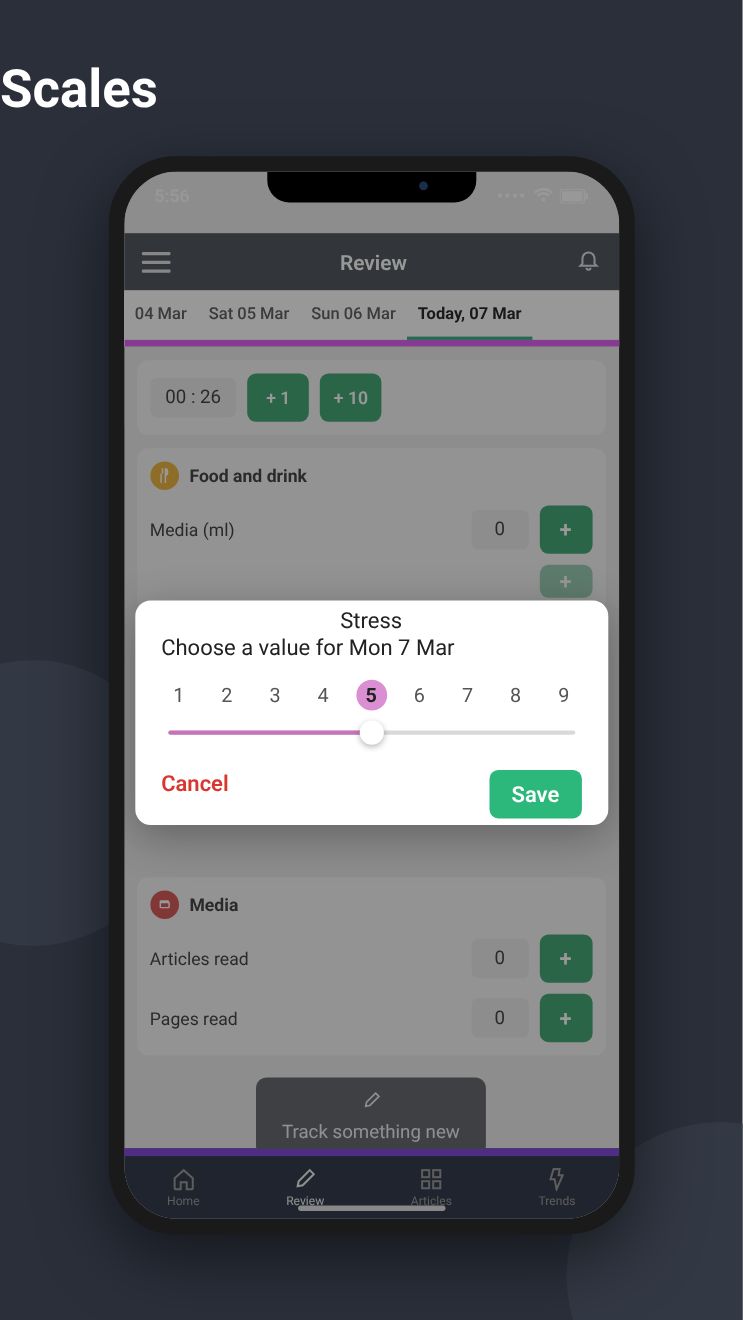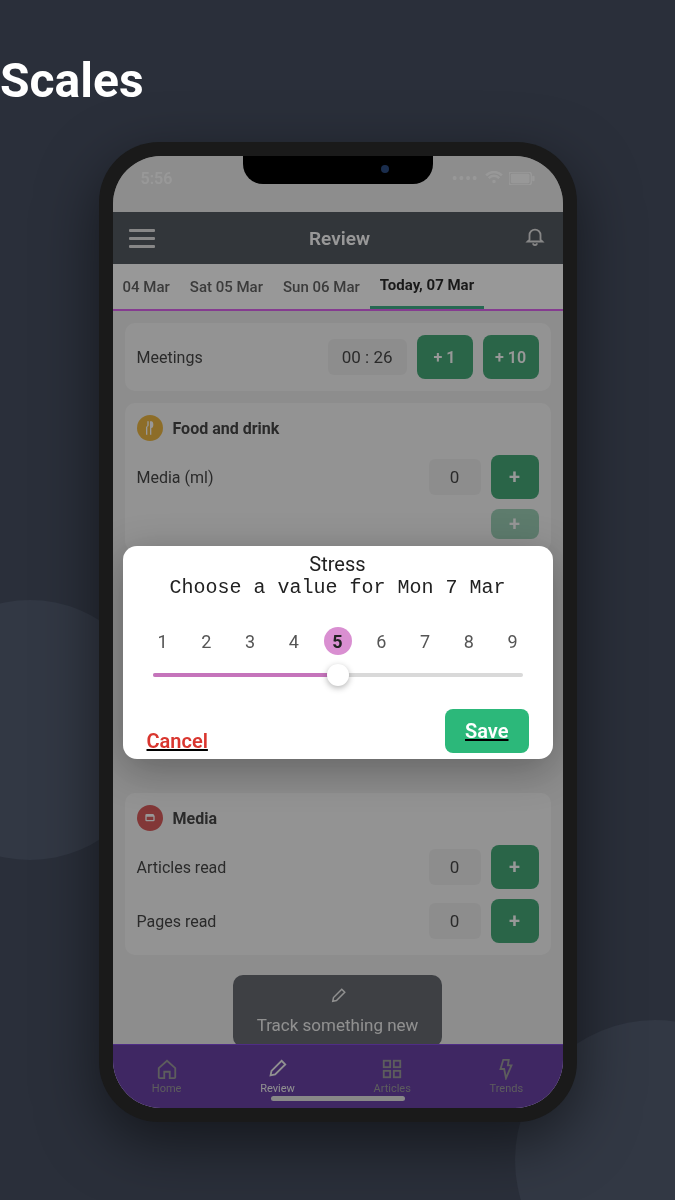--- a/index.html
+++ b/index.html
@@ -16,54 +16,54 @@
 .status-bar { position: absolute; top: 0; left: 0; right: 0; height: 44px; display: flex; justify-content: space-between; align-items: center; padding: 0 28px; color: #fff; font-size: 16px; font-weight: 600; z-index: 50; }
 .status-right { display: flex; gap: 6px; align-items: center; }
 .wifi svg, .battery svg { display: block; }
 .app { position: absolute; inset: 0; background: #e8e8e8; display: flex; flex-direction: column; padding-top: 56px; }
 .overlay { position: absolute; inset: 0; background: rgba(50,50,50,0.5); z-index: 60; pointer-events: none; }
 .topbar { background: #333a42; height: 52px; display: flex; align-items: center; justify-content: space-between; padding: 0 16px; }
 .menu-icon { display: flex; flex-direction: column; gap: 5px; }
 .menu-icon span { width: 26px; height: 3px; background: #ddd; border-radius: 1px; }
 .title { color: #fff; font-size: 19px; font-weight: 600; }
 .bell { width: 22px; height: 24px; }
-.date-tabs { background: #fff; display: flex; border-bottom: 2px solid #d946ef; overflow: hidden; align-items: center; }
+.date-tabs { background: #fff; display: flex; border-bottom: 6px solid #d946ef; overflow: hidden; }
 .date-tab { padding: 12px 10px; font-size: 15px; color: #444; white-space: nowrap; font-weight: 500; }
 .date-tab.active { color: #000; font-weight: 700; border-bottom: 3px solid #1aa173; }
 .content { flex: 1; overflow-y: auto; padding: 0 12px 12px; }
 .card { background: #f5f5f5; border-radius: 10px; padding: 12px; margin-top: 12px; }
 .cat-header { display: flex; align-items: center; gap: 10px; margin-bottom: 14px; }
 .cat-icon { width: 26px; height: 26px; border-radius: 50%; display: flex; align-items: center; justify-content: center; }
 .cat-icon svg { width: 16px; height: 16px; }
 .cat-title { font-weight: 700; font-size: 16px; color: #222; }
 .row { display: flex; align-items: center; gap: 10px; margin-bottom: 10px; }
 .row:last-child { margin-bottom: 0; }
 .row-label { flex: 1; font-size: 16px; color: #222; }
 .value-box { background: #e9e9e9; border-radius: 6px; padding: 8px 14px; font-size: 17px; color: #222; min-width: 52px; text-align: center; }
 .btn-inc { background: #22995f; color: #fff; border-radius: 8px; min-width: 48px; height: 44px; display: flex; align-items: center; justify-content: center; font-size: 20px; font-weight: 600; }
 .btn-inc.small { font-size: 16px; min-width: 56px; }
 .track-btn { margin: 20px auto 0; background: #4a4f57; color: #eee; border-radius: 10px; padding: 12px 24px; display: flex; align-items: center; gap: 10px; font-size: 17px; width: fit-content; flex-direction: column; }
-.bottom-nav { background: #4c1d95; height: 64px; display: flex; justify-content: space-around; align-items: center; border-top: 1px solid #6d28d9; }
+.bottom-nav { background: #0f172a; height: 64px; display: flex; justify-content: space-around; align-items: center; border-top: 7px solid #6d28d9; }
 .nav-item { display: flex; flex-direction: column; align-items: center; gap: 2px; color: #888; font-size: 11px; }
 .nav-item.active { color: #eee; }
 .nav-item svg { width: 22px; height: 22px; }
 .home-indicator { position: absolute; bottom: 7px; left: 50%; transform: translateX(-50%); width: 134px; height: 5px; background: #888; border-radius: 3px; z-index: 70; }
 
 
 .modal { position: absolute; top: 390px; left: 10px; right: 10px; background: #fff; border-radius: 14px; padding: 6px 24px; z-index: 80; box-shadow: 0 10px 40px rgba(0,0,0,0.3); }
 .modal-title { text-align: center; font-size: 20px; color: #222; font-weight: 400; }
-.modal-sub { text-align: center; font-size: 20px; color: #222; margin-bottom: 28px; font-weight: 400; font-family: Liberation Mono, monospace; }
+.modal-sub { text-align: left; font-size: 20px; color: #222; margin-bottom: 18px; font-weight: 400; }
 .scale-nums { display: flex; justify-content: space-between; padding: 0 2px; margin-bottom: 8px; }
 .scale-num { width: 28px; height: 28px; display: flex; align-items: center; justify-content: center; font-size: 18px; color: #555; border-radius: 50%; }
 .scale-num.sel { background: #d98fd1; color: #222; font-weight: 700; }
 .slider { position: relative; height: 24px; margin-bottom: 22px; }
 .track { position: absolute; left: 6px; right: 6px; top: 50%; transform: translateY(-50%); height: 4px; background: #d9d9d9; border-radius: 2px; }
 .track-fill { position: absolute; left: 0; width: 50%; height: 100%; background: #c574bb; border-radius: 2px; }
 .thumb { position: absolute; left: 50%; top: 50%; transform: translate(-50%, -50%); width: 22px; height: 22px; background: #fff; border-radius: 50%; box-shadow: 0 2px 6px rgba(0,0,0,0.3); }
-.modal-actions { display: flex; justify-content: space-between; align-items: flex-end; margin-top: 8px; text-decoration: underline; }
+.modal-actions { display: flex; justify-content: space-between; align-items: flex-start; margin-top: 8px; }
 .cancel { color: #d9362f; font-size: 20px; font-weight: 600; }
 .save { background: #2cb87a; color: #fff; font-size: 20px; font-weight: 600; padding: 10px 20px; border-radius: 8px; }
 
 
 .bg-circ1 { position: absolute; left: -100px; top: 600px; width: 260px; height: 260px; background: #323844; border-radius: 50%; z-index: -1; }
 .bg-circ2 { position: absolute; right: -120px; bottom: -100px; width: 280px; height: 280px; background: #323844; border-radius: 50%; z-index: -1; }
 </style>
 </head>
 <body>
 
@@ -113,21 +113,20 @@
       <div class="date-tabs">
         <div class="date-tab">04 Mar</div>
         <div class="date-tab">Sat 05 Mar</div>
         <div class="date-tab">Sun 06 Mar</div>
         <div class="date-tab active">Today, 07 Mar</div>
       </div>
 
       <div class="content">
         <div class="card">
           <div class="row">
-            <div class="row-label">Meetings</div>
             <div class="value-box">00 : 26</div>
             <div class="btn-inc small">+ 1</div>
             <div class="btn-inc small">+ 10</div>
           </div>
         </div>
 
         <div class="card">
           <div class="cat-header">
             <div class="cat-icon" style="background:#e9a91f">
               <svg viewBox="0 0 24 24" fill="#fff">

